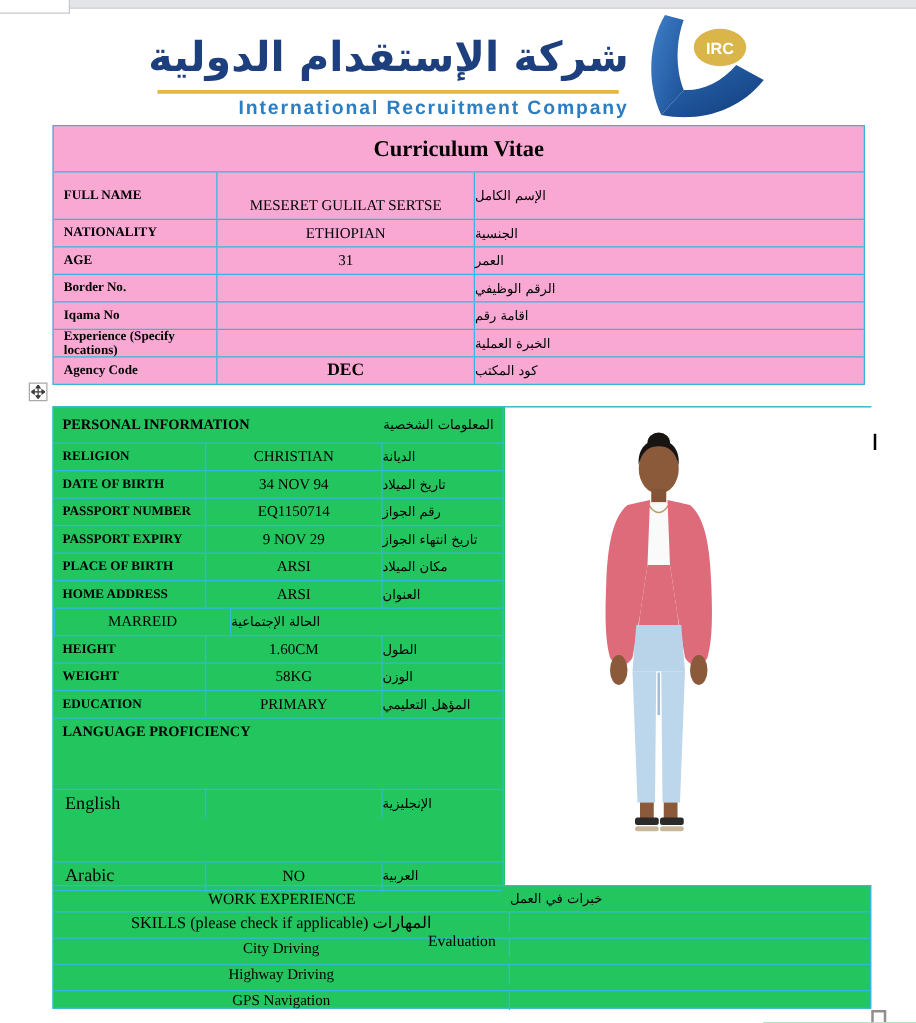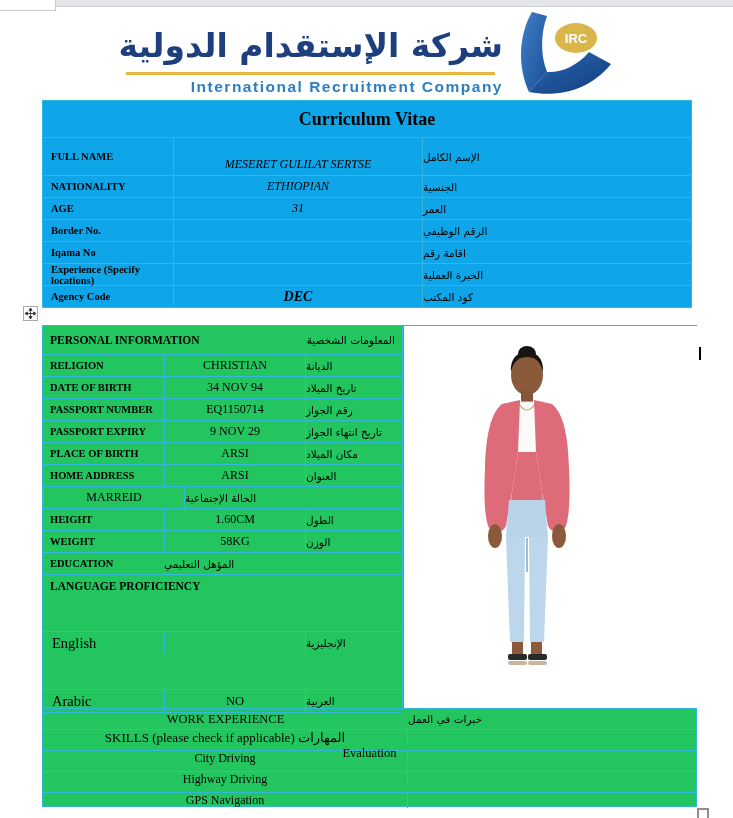--- a/index.html
+++ b/index.html
@@ -22,26 +22,26 @@
   .brand-underline{height:3px;background:var(--gold);margin:2px 8px 3px 8px;}
   .brand-en{font-family:"Liberation Sans",sans-serif;font-weight:bold;font-size:15.5px;letter-spacing:1.5px;color:var(--blue);}
   .logo-graphic{position:absolute;left:505px;top:4px;width:108px;height:90px;}
 
   
   .lbl{font-weight:bold;font-size:10.5px;}
   .val{font-size:12px;}
   .ar{font-family:"DejaVu Sans",sans-serif;font-size:10.5px;direction:rtl;}
 
   
-  .cv-table{position:absolute;left:42px;top:100px;width:650px;border:1px solid var(--cyan);background:#0ea5e9;}
+  .cv-table{position:absolute;left:42px;top:100px;width:650px;border:1px solid var(--cyan);background:#f9a8d4;}
   .cv-title{height:36px;display:flex;align-items:center;justify-content:center;font-weight:bold;font-size:18px;}
   .t-row{display:flex;border-top:1px solid var(--cyan);height:22px;align-items:stretch;}
   .t-row.tall{height:38px;}
   .t-label{width:130px;display:flex;align-items:center;padding-left:8px;}
-  .t-value{width:250px;border-left:1px solid var(--cyan);border-right:1px solid var(--cyan);display:flex;align-items:center;justify-content:center;font-style:italic;}
+  .t-value{width:207px;border-left:1px solid var(--cyan);border-right:1px solid var(--cyan);display:flex;align-items:center;justify-content:center;}
   .t-row.tall .t-value{align-items:flex-end;padding-bottom:3px;}
   .t-arab{flex:1;display:flex;align-items:center;justify-content:flex-end;padding-right:8px;}
   .val-bold{font-weight:bold;font-size:14px;}
 
   
   .move-handle{position:absolute;left:23px;top:306px;width:15px;height:15px;border:1px solid #a9a9a9;background:#fdfdfd;display:flex;align-items:center;justify-content:center;}
   .resize-handle{position:absolute;left:697px;top:808px;width:12px;height:12px;border:2px solid #8f8f8f;background:#fff;}
 
   
   .main-table{position:absolute;left:42px;top:325px;width:655px;height:482px;border:1px solid var(--cyan);background:#22c55e;}
@@ -203,20 +203,21 @@
         <div class="p-value val">1.60CM</div>
         <div class="p-arab ar">الطول</div>
       </div>
       <div class="p-row">
         <div class="p-label lbl">WEIGHT</div>
         <div class="p-value val">58KG</div>
         <div class="p-arab ar">الوزن</div>
       </div>
       <div class="p-row">
         <div class="p-label lbl">EDUCATION</div>
+        <div class="p-value val">PRIMARY</div>
         <div class="p-arab ar">المؤهل التعليمي</div>
       </div>
 
       <div class="sec-header">LANGUAGE PROFICIENCY</div>
 
       <div class="lang-row">
         <div class="lang-name">English</div>
         <div class="lang-val"></div>
         <div class="lang-arab ar">الإنجليزية</div>
       </div>

